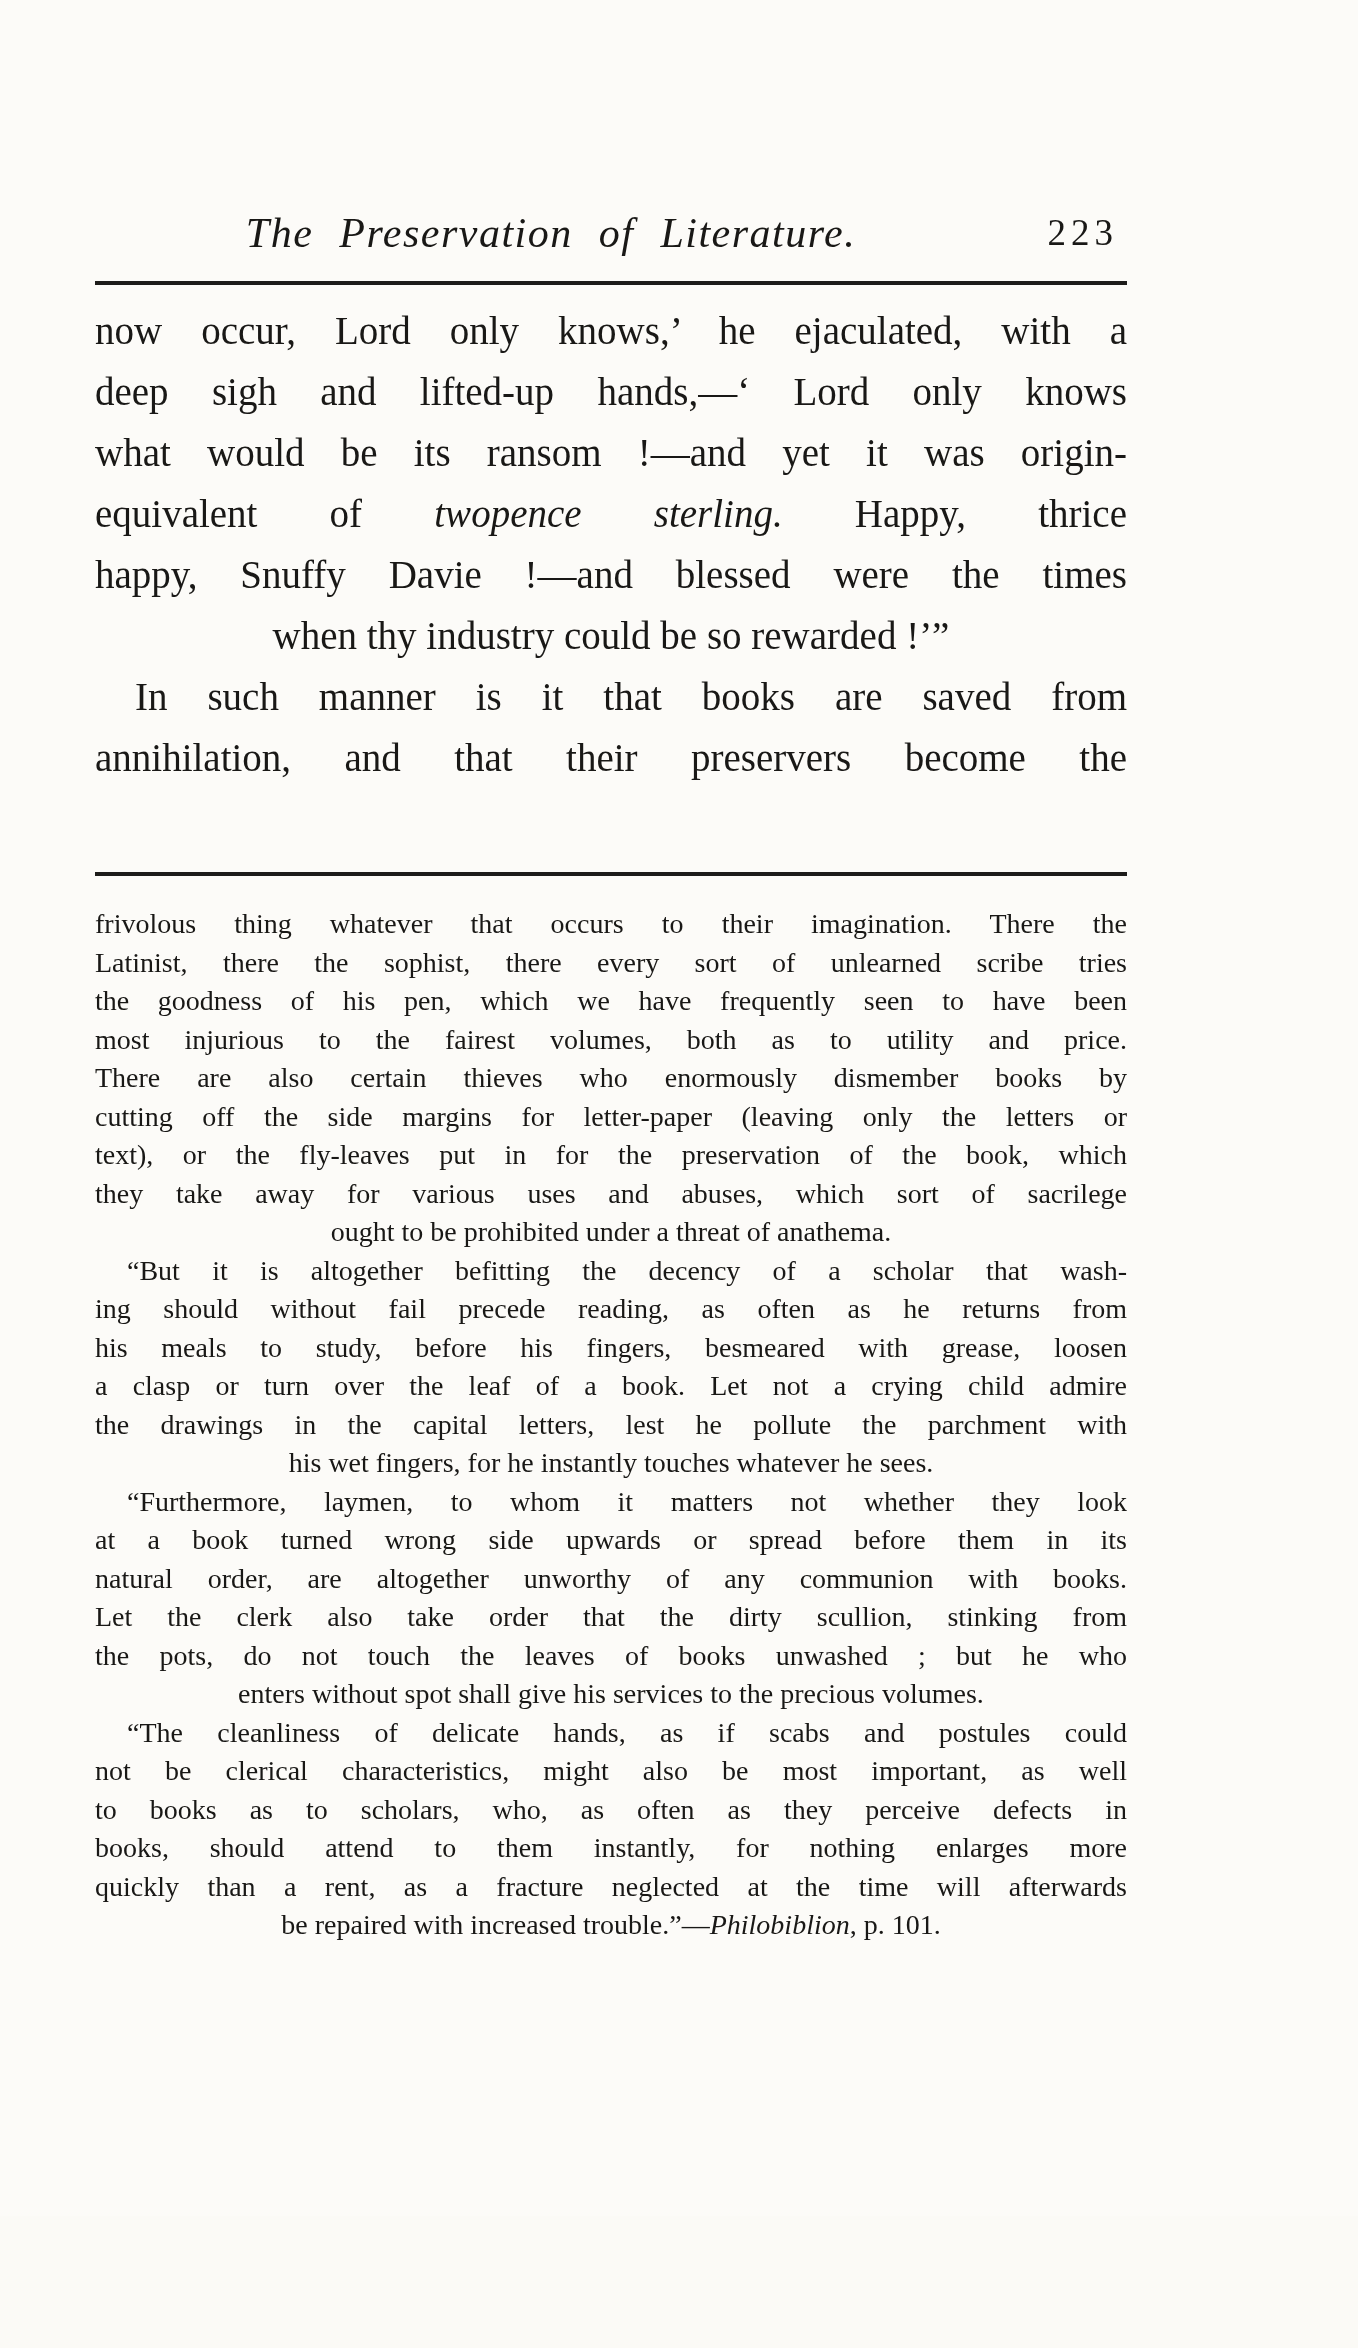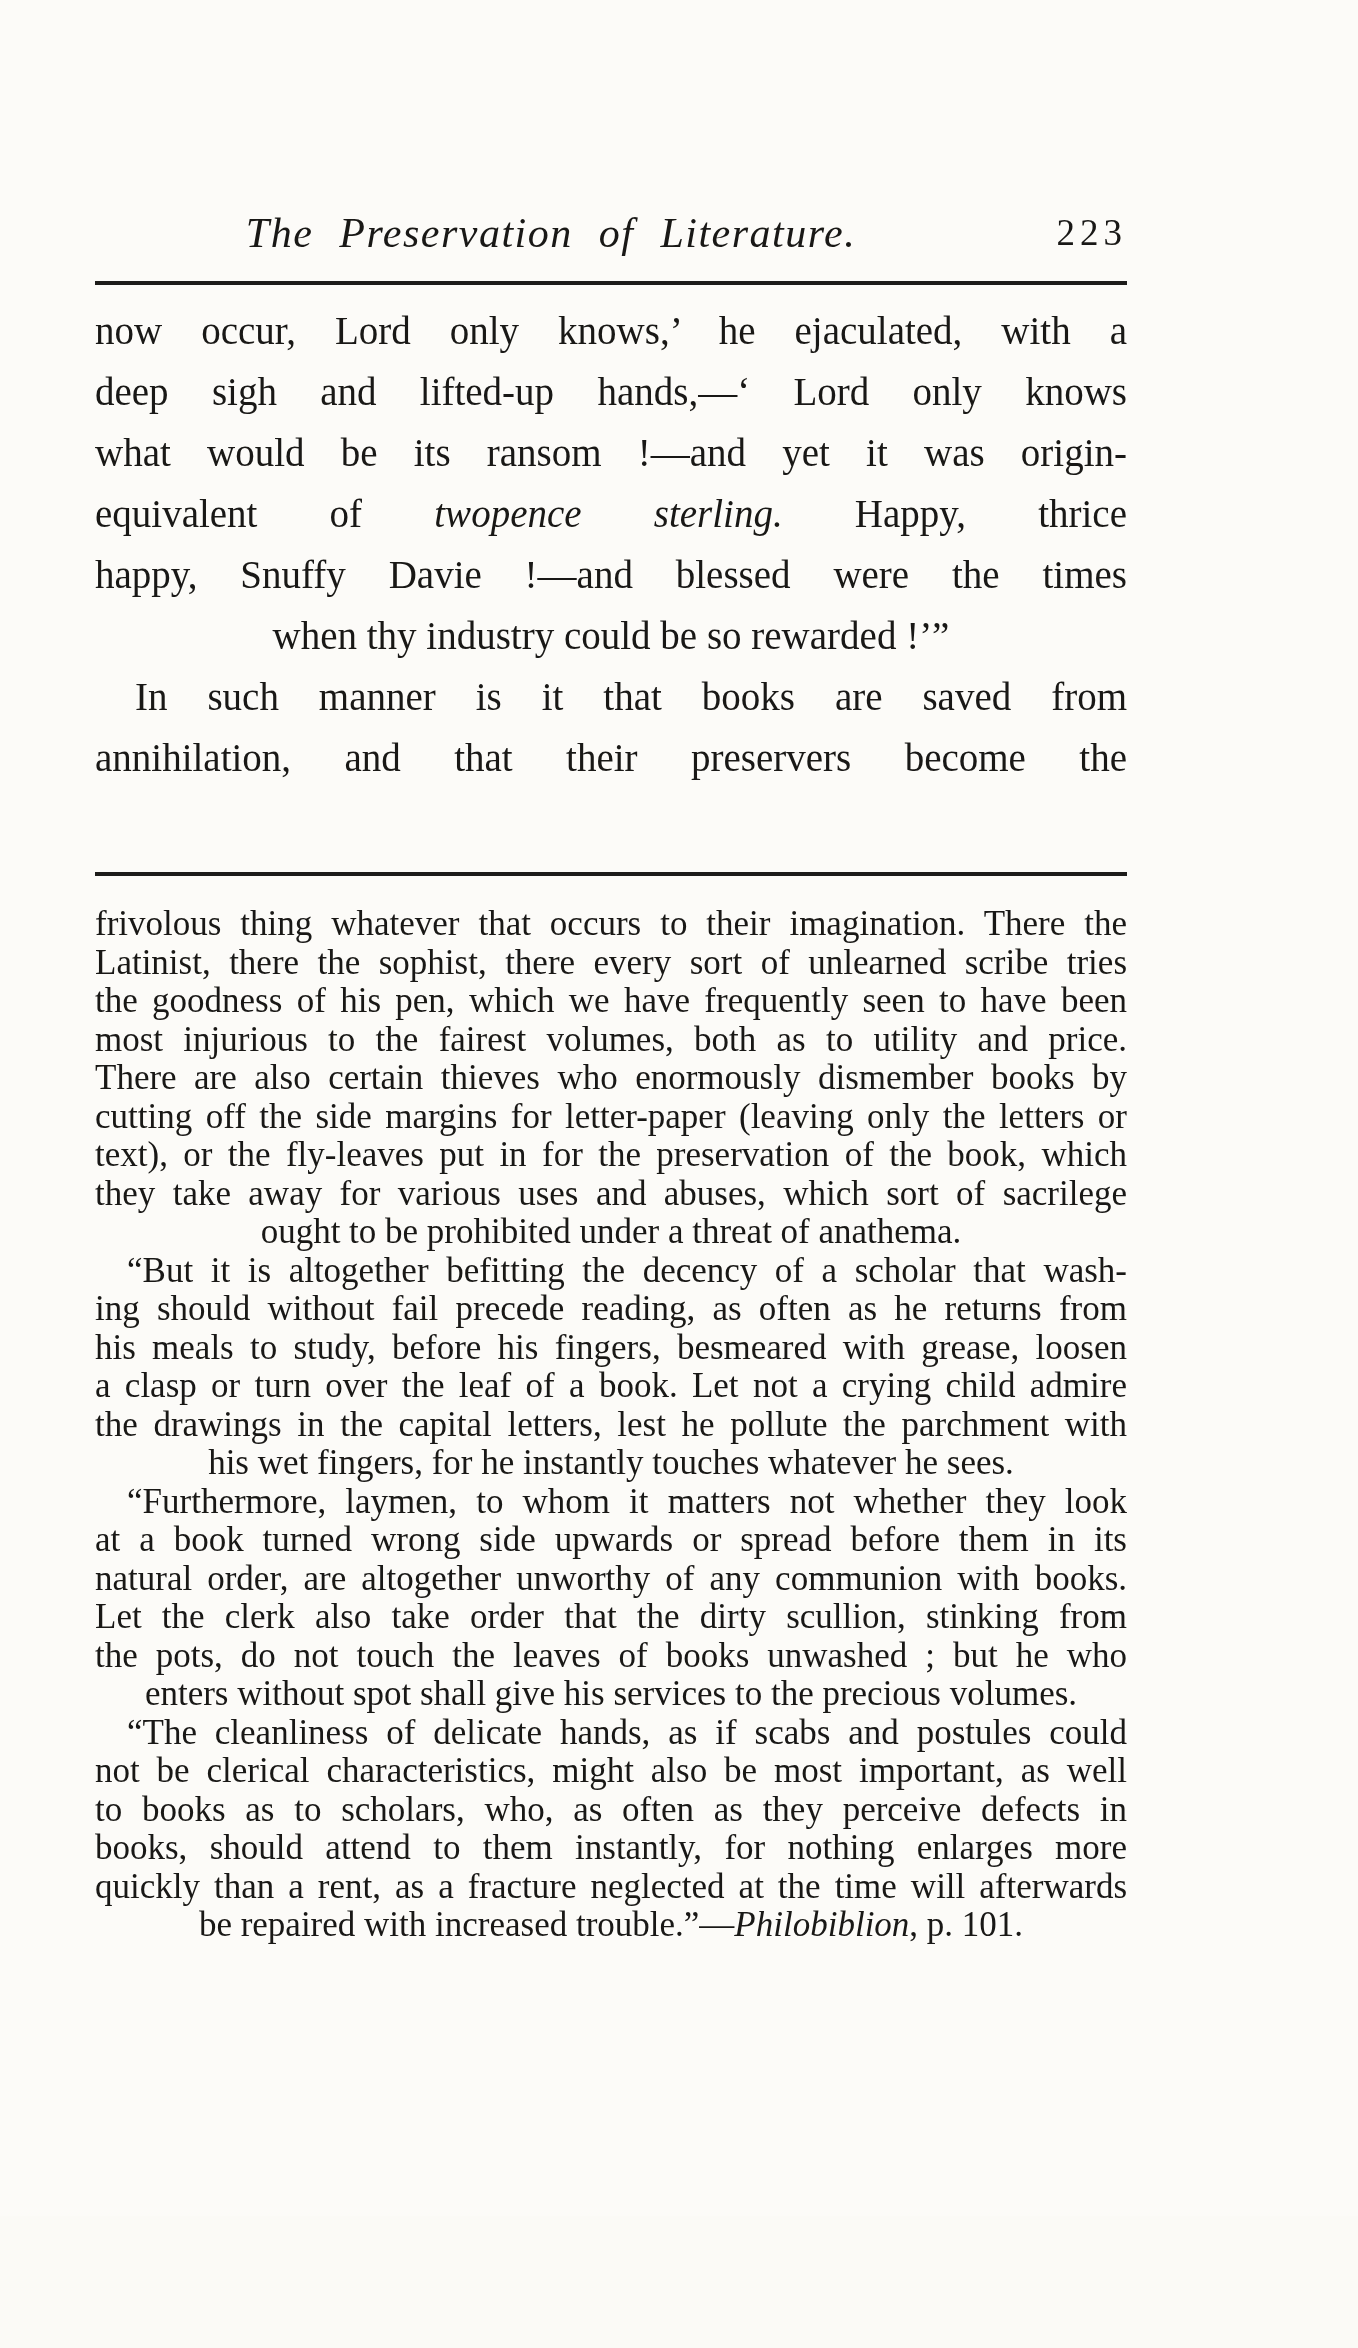--- a/index.html
+++ b/index.html
@@ -23,41 +23,41 @@
     font-style: italic;
     font-size: 42px;
     letter-spacing: 1.5px;
     word-spacing: 14px;
     padding-right: 120px;
     line-height: 74px;
     white-space: nowrap;
   }
   .page-num {
     position: absolute;
-    right: 0;
+    right: 9px;
     top: 0;
     font-size: 37px;
     line-height: 74px;
     letter-spacing: 5px;
   }
 
   .rule { position: absolute; left: 95px; width: 1032px; background: #1d1c1a; }
   .rule-top { top: 281px; height: 4px; }
   .rule-mid { top: 872px; height: 4px; }
 
   
   .main-text {
     top: 300px;
     font-size: 39px;
     line-height: 61px;
   }
   
   .footnote {
     top: 905px;
-    font-size: 35px;
+    font-size: 28px;
     line-height: 38.5px;
   }
 
   .tline { text-align: center; }
   .tline.just { text-align: justify; text-align-last: justify; }
   .main-text .tline.ind { padding-left: 40px; }
   .footnote .tline.ind { padding-left: 32px; }
   .it { font-style: italic; }
 </style>
 </head>

